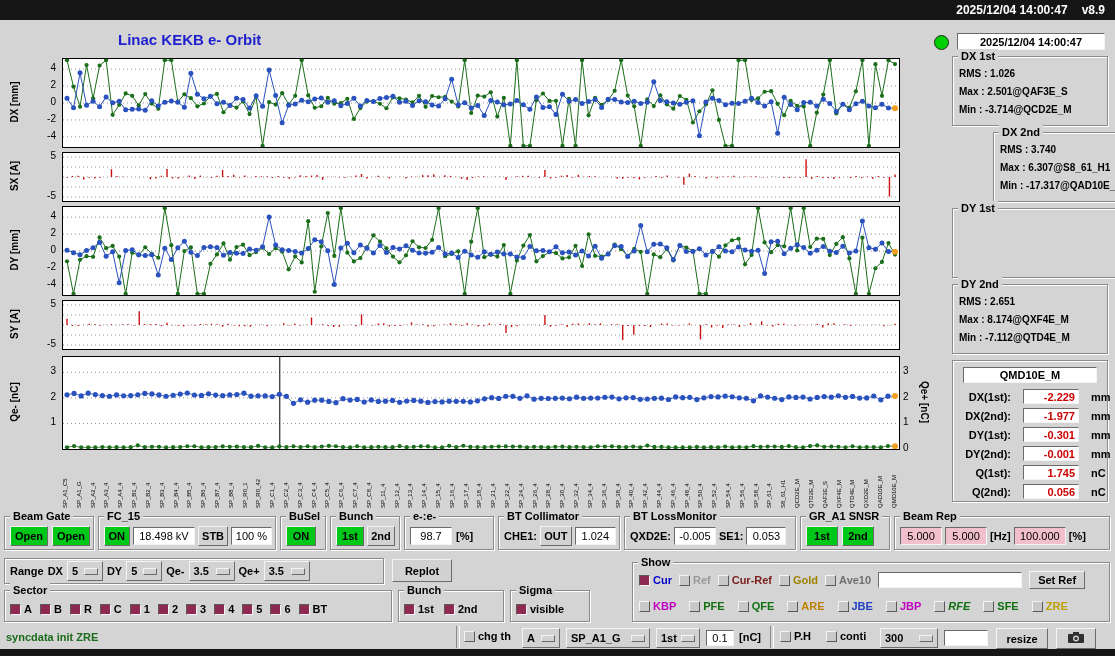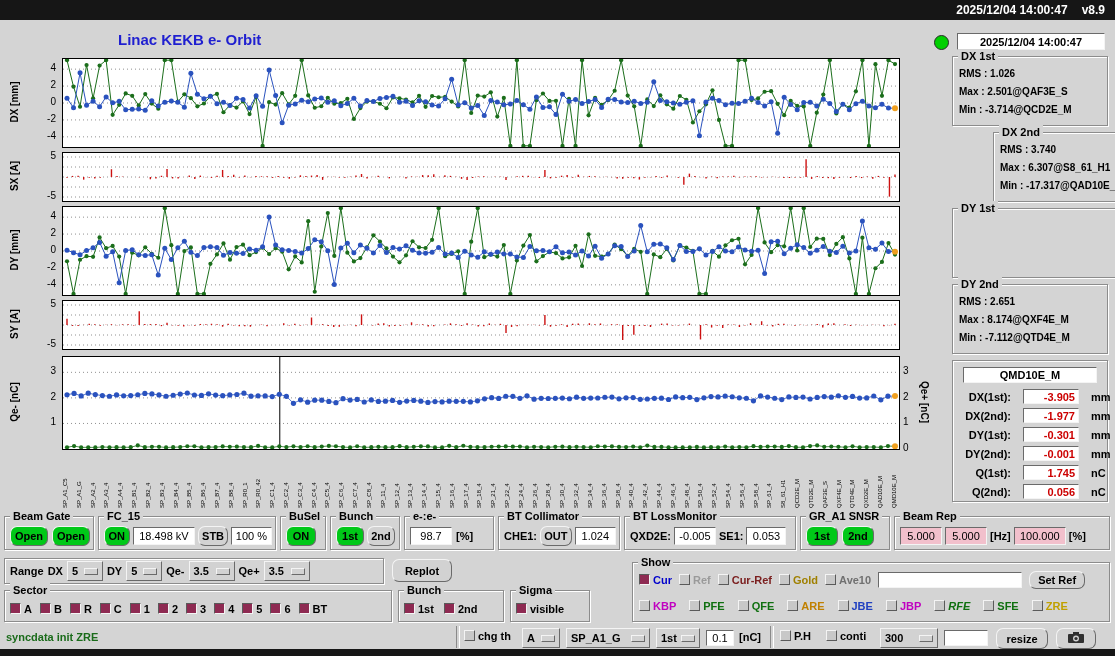--- a/index.html
+++ b/index.html
@@ -9,35 +9,35 @@
           display:flex;justify-content:flex-end;align-items:center;gap:14px;padding-right:10px;box-sizing:border-box;
           font-weight:bold;font-size:12px;}
   .bottombar{position:absolute;left:0;top:649px;width:1115px;height:7px;background:#161616;}
   .apptitle{position:absolute;left:118px;top:31px;color:#1f1fd0;font-weight:bold;font-size:15px;}
   .indicator{position:absolute;left:934px;top:35px;width:13px;height:13px;border-radius:50%;
              background:#00d000;border:1px solid #2a2a2a;}
   .raised{background:#d2d2d2;border:1px solid;border-color:#f4f4f4 #6a6a6a #6a6a6a #f4f4f4;}
   .sunken{background:#ffffff;border:1px solid;border-color:#6a6a6a #f4f4f4 #f4f4f4 #6a6a6a;}
   .green{background:#00c818;}
   .pink{background:#f2c0cc;}
-  .btn{display:flex;align-items:center;justify-content:center;font-weight:bold;height:20px;box-sizing:border-box;cursor:default;border-radius:7px;}
+  .btn{display:flex;align-items:center;justify-content:center;font-weight:bold;height:20px;box-sizing:border-box;cursor:default;}
   .valbox{display:flex;align-items:center;justify-content:center;height:18px;box-sizing:border-box;font-size:11px;}
   .timebox{position:absolute;left:957px;top:33px;width:148px;height:17px;font-weight:bold;}
   .gb{position:absolute;border:1px solid #8c8c8c;box-shadow:inset 1px 1px 0 #ffffff,1px 1px 0 #ffffff;box-sizing:border-box;}
   .gl{position:absolute;top:-8px;left:5px;background:#d4d4d4;padding:0 3px;font-weight:bold;font-size:11px;
       line-height:14px;white-space:nowrap;}
   .gc{position:absolute;left:5px;right:3px;top:8px;bottom:3px;display:flex;align-items:center;gap:4px;}
   .gc.tight{gap:3px;}
   .lbl{font-weight:bold;white-space:nowrap;}
   .dd{display:flex;align-items:center;justify-content:space-between;padding:0 4px;height:20px;box-sizing:border-box;font-weight:bold;}
   .mbar{width:12px;height:5px;background:#d2d2d2;border:1px solid;border-color:#f4f4f4 #6a6a6a #6a6a6a #f4f4f4;margin-left:4px;flex:0 0 auto;}
   .cb{width:11px;height:11px;flex:0 0 auto;border:1px solid;box-sizing:border-box;}
   .cb.on{background:#8e2a52;border-color:#5a5a5a #f4f4f4 #f4f4f4 #5a5a5a;}
   .cb.off{background:#c8c8c8;border-color:#f4f4f4 #5a5a5a #5a5a5a #f4f4f4;}
-  .sitem{display:flex;align-items:flex-start;gap:3px;font-weight:bold;white-space:nowrap;}
+  .sitem{display:flex;align-items:flex-end;gap:3px;font-weight:bold;white-space:nowrap;}
   .plotbox{position:absolute;background:#fff;border:1px solid #000;box-sizing:content-box;}
   .ylab{position:absolute;transform:translate(-50%,-50%) rotate(-90deg);font-size:10px;font-weight:bold;white-space:nowrap;}
   .ylabr{position:absolute;transform:translate(-50%,-50%) rotate(90deg);font-size:10px;font-weight:bold;white-space:nowrap;}
   .ytick{position:absolute;width:22px;text-align:right;font-size:10px;}
   .ytickr{position:absolute;width:16px;text-align:left;font-size:10px;}
   #xlabels{position:absolute;left:62px;top:450px;width:836px;height:58px;display:flex;
            justify-content:space-between;overflow:hidden;}
   #xlabels span{writing-mode:vertical-rl;transform:rotate(180deg);font-size:6px;line-height:7px;height:58px;white-space:nowrap;}
   .showrow{position:absolute;left:6px;right:4px;height:18px;display:flex;align-items:center;}
   .statbody{position:absolute;left:6px;top:8px;right:2px;font-size:10px;font-weight:bold;line-height:18px;
@@ -417,21 +417,21 @@
           <circle cx="9" cy="7.5" r="1.6" fill="#303030"></circle>
         </svg>
     </span>
   </div>
 
   <div class="gb" style="left:952px;top:360px;width:156px;height:142px">
     <div class="valbox sunken" style="position:absolute;left:10px;right:10px;top:6px;height:16px;font-weight:bold">QMD10E_M</div>
     <div id="qmd-rows" style="position:absolute;left:4px;right:2px;top:26px">
         <div class="qmdrow">
           <span class="qmdlab">DX(1st):</span>
-          <div class="qmdval sunken">-3.905</div>
+          <div class="qmdval sunken">-2.229</div>
           <span class="qmdunit">mm</span>
         </div>
         <div class="qmdrow">
           <span class="qmdlab">DX(2nd):</span>
           <div class="qmdval sunken">-1.977</div>
           <span class="qmdunit">mm</span>
         </div>
         <div class="qmdrow">
           <span class="qmdlab">DY(1st):</span>
           <div class="qmdval sunken">-0.301</div>

